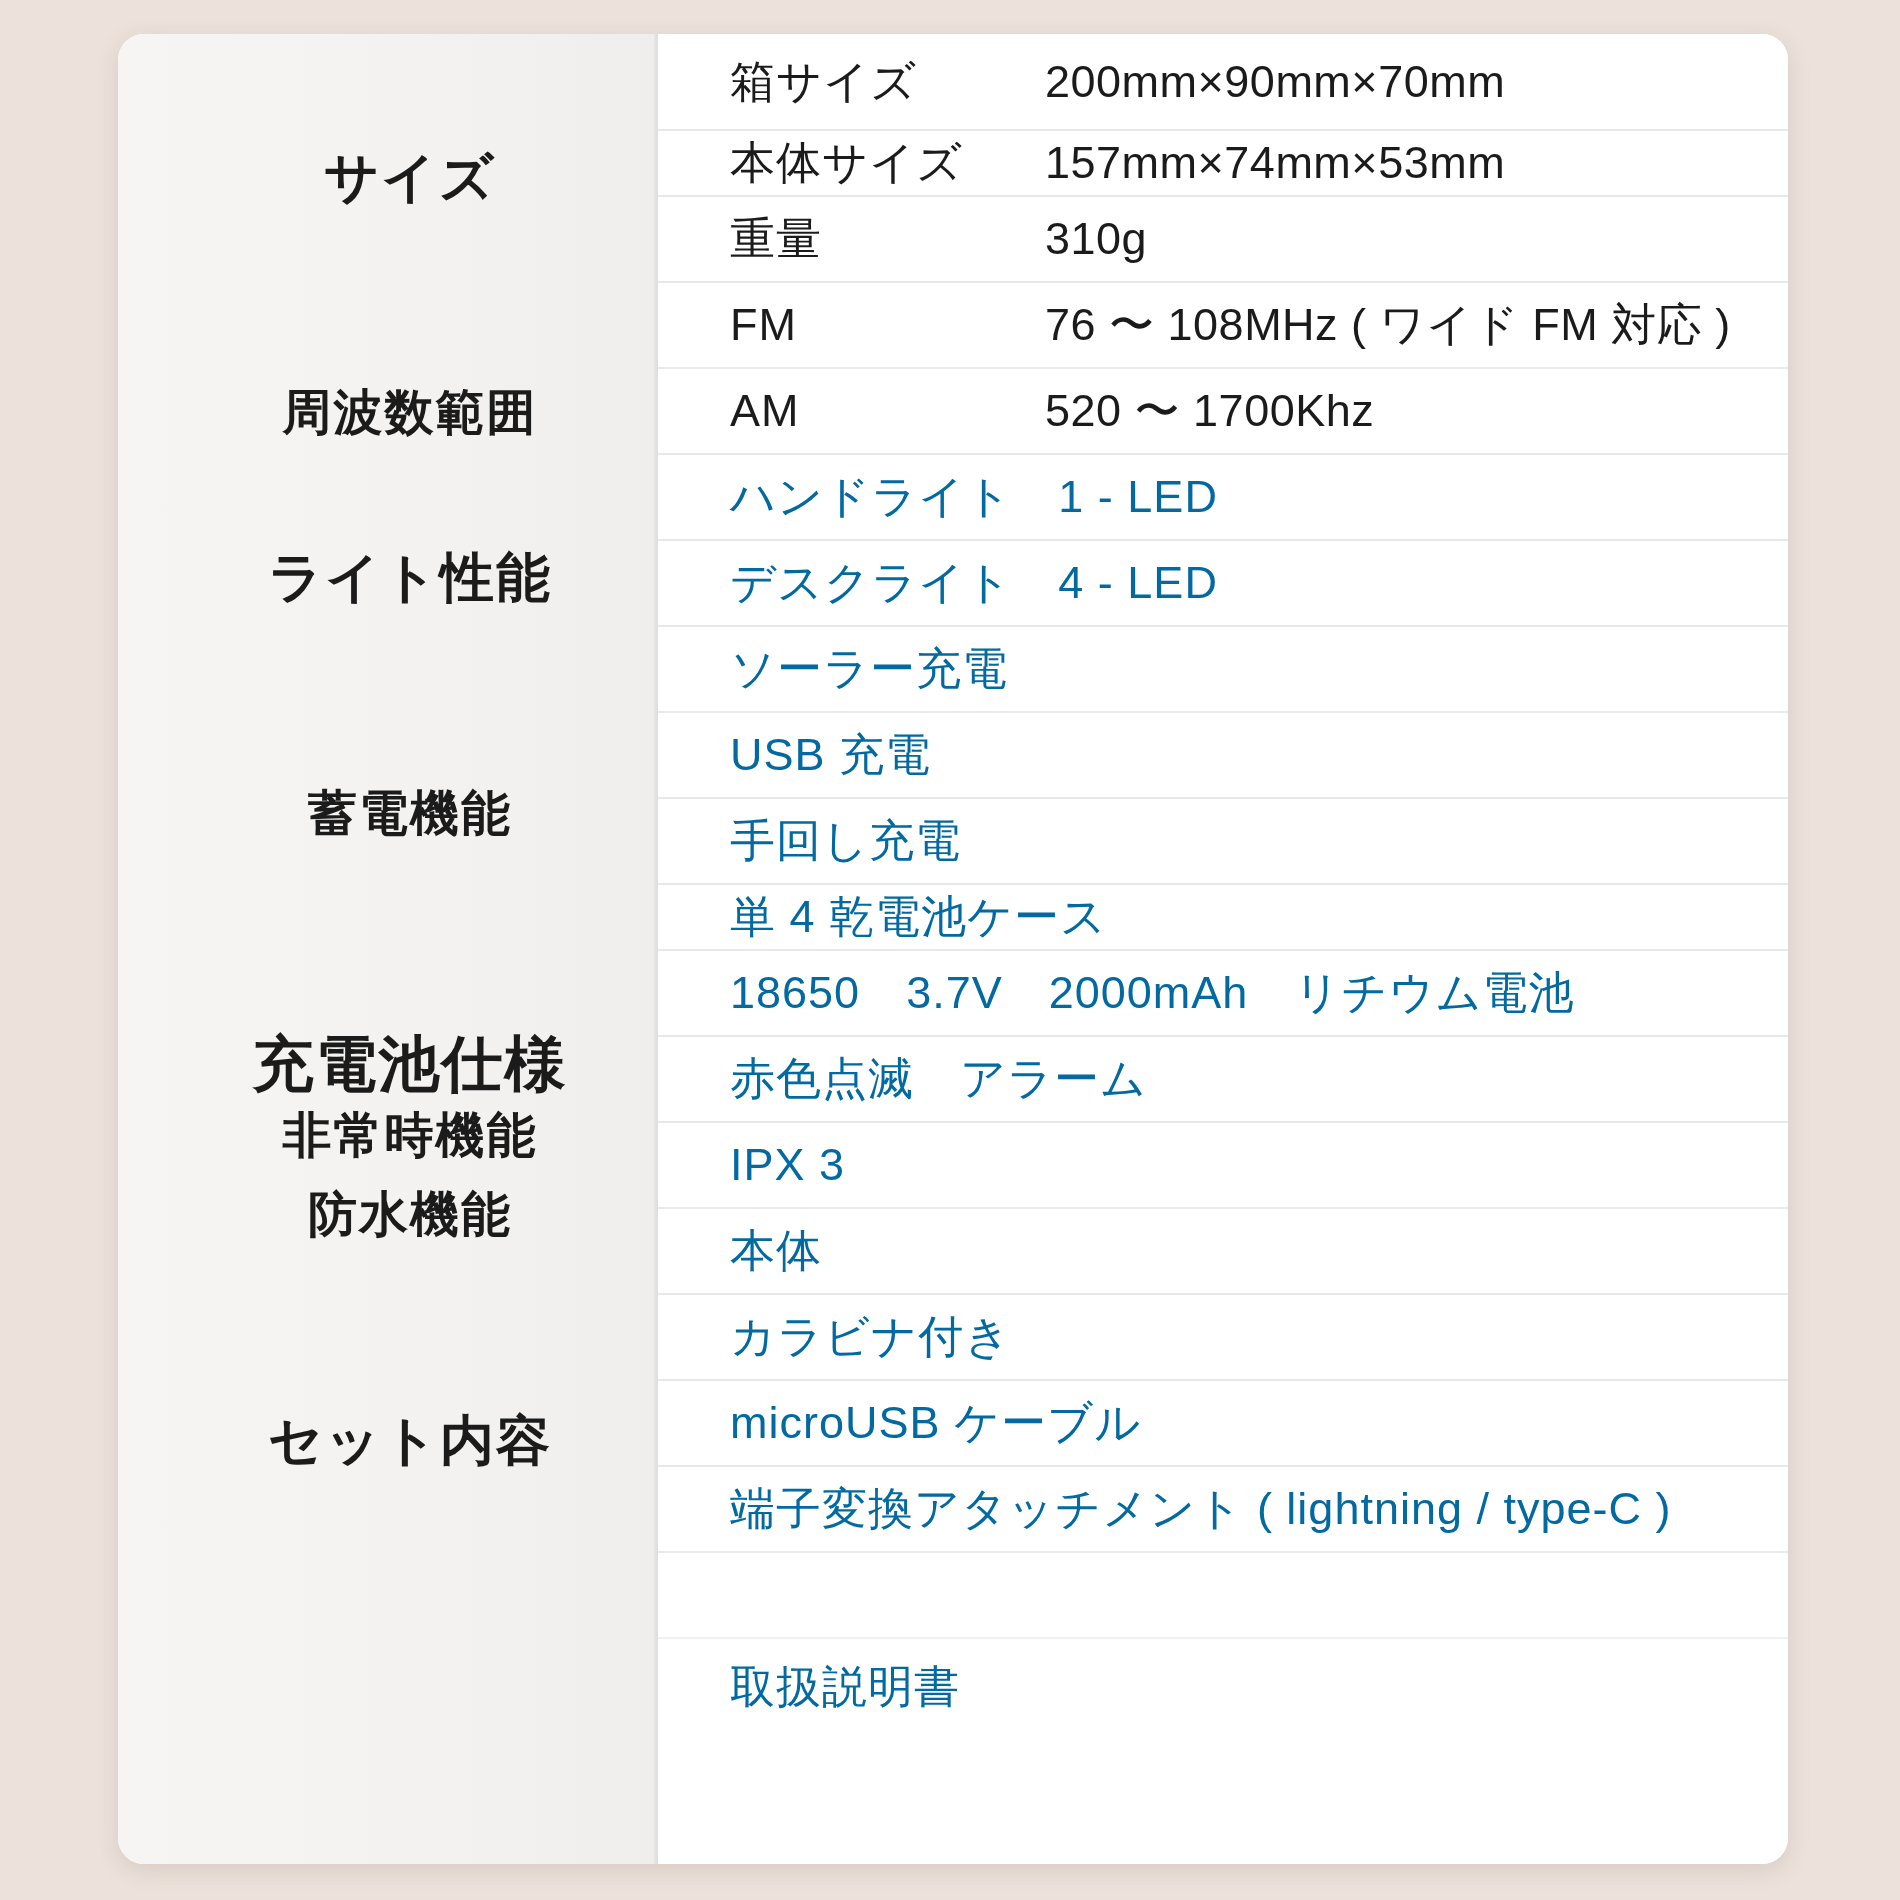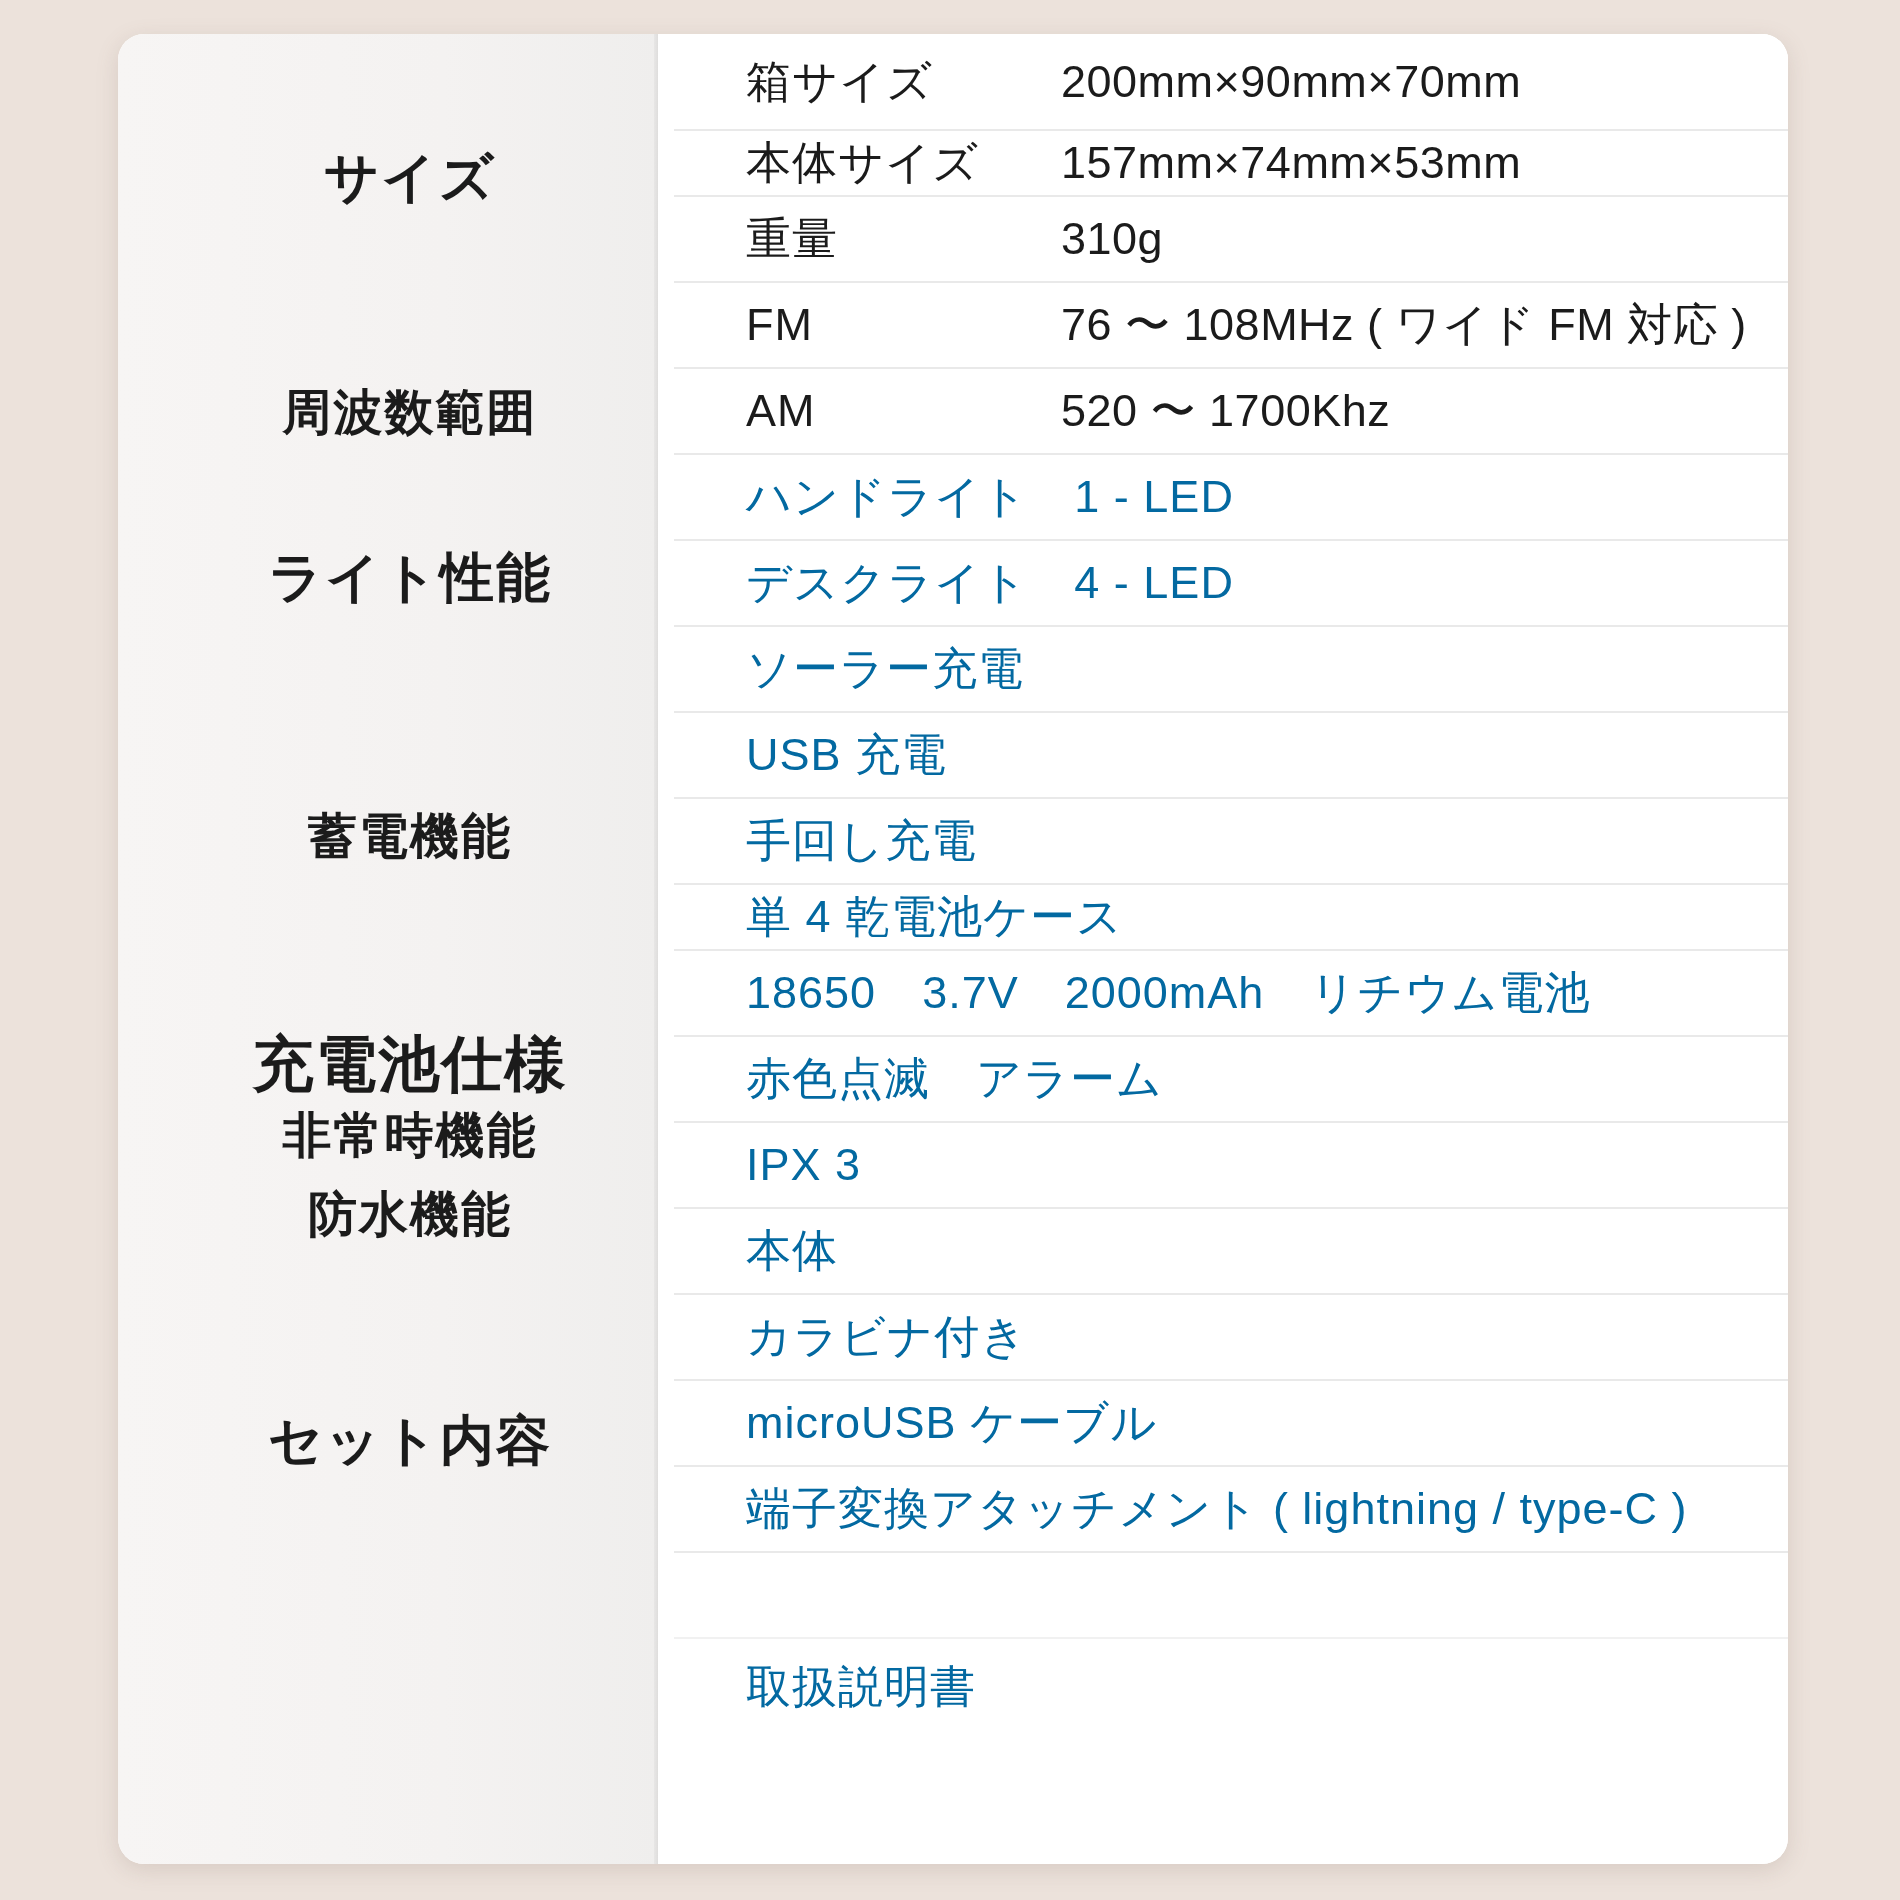--- a/index.html
+++ b/index.html
@@ -57,21 +57,20 @@
     font-weight: bold;
   }
 
   
   .rows-col {
     flex: 1 1 auto;
     position: relative;
     background: #ffffff;
     display: flex;
     flex-direction: column;
-    padding-left: 16px;
   }
 
   .row {
     position: relative;
     display: flex;
     align-items: center;
     box-sizing: border-box;
     padding-left: 72px;
     border-bottom: 2px solid #e9e9e9;
     background: #ffffff;
@@ -103,21 +102,21 @@
 </style>
 </head>
 <body>
 
 <div class="page">
 
   <div class="cat-col">
     <div class="cat" style="top:112px">サイズ</div>
     <div class="cat" style="top:350px;font-size:49px">周波数範囲</div>
     <div class="cat" style="top:512px">ライト性能</div>
-    <div class="cat" style="top:774px;font-size:49px">蓄電機能</div>
+    <div class="cat" style="top:751px;font-size:49px">蓄電機能</div>
     <div class="cat" style="top:995px;font-size:61px">充電池仕様</div>
     <div class="cat" style="top:1073px;font-size:49px">非常時機能</div>
     <div class="cat" style="top:1152px;font-size:49px">防水機能</div>
     <div class="cat" style="top:1375px">セット内容</div>
   </div>
 
   <div class="rows-col">
 
     <div class="row" style="height:97px">
       <span class="label w1">箱サイズ</span>

